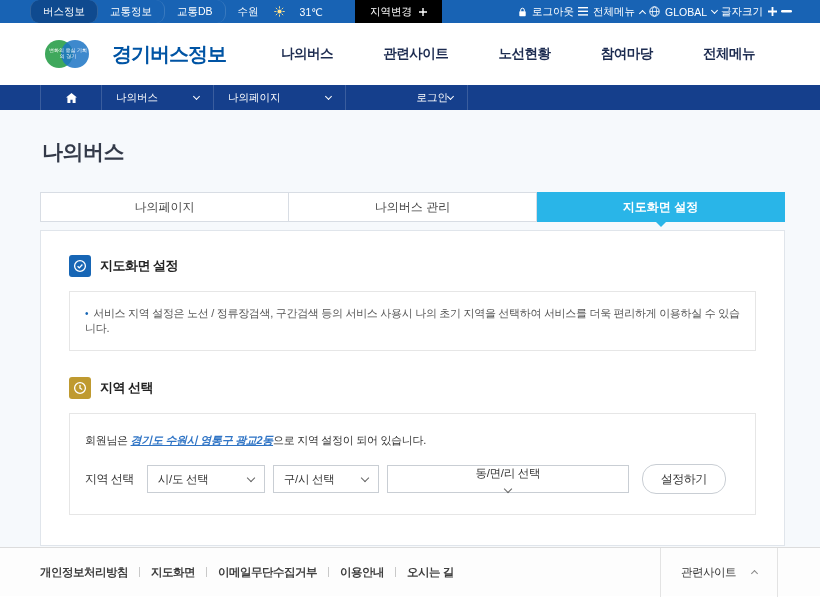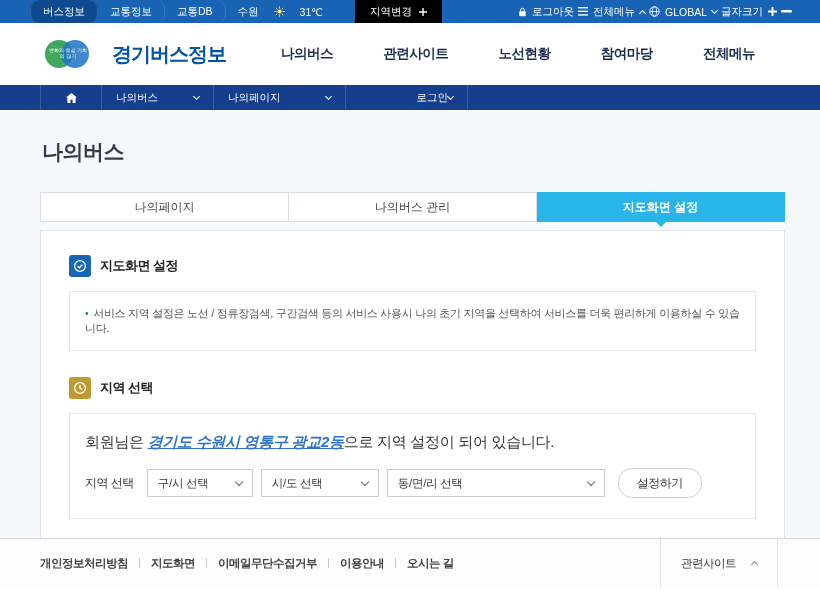--- a/index.html
+++ b/index.html
@@ -61,34 +61,34 @@
     letter-spacing:-0.5px; }
   .sec-head.second { margin-top:26px; }
   .sec-icon { width:22px; height:22px; border-radius:3px; display:flex; align-items:center;
     justify-content:center; flex:none; }
   .sec-icon.blue { background:#1766b5; }
   .sec-icon.gold { background:#bf9a30; }
   .notice-box { margin-top:14px; border:1px solid #e6e6e6; padding:14px 15px; font-size:11px;
     color:#555; letter-spacing:-0.3px; }
   .bullet { color:#1766b5; margin-right:5px; font-size:10px; }
   .region-box { margin-top:14px; border:1px solid #e6e6e6; padding:19px 15px 20px; }
-  .member-line { font-size:15px; color:#333; letter-spacing:-0.3px; }
+  .member-line { font-size:11px; color:#333; letter-spacing:-0.3px; }
   .region-link { color:#2f74c5; font-style:italic; text-decoration:underline; font-weight:bold; cursor:pointer; }
   .form-row { margin-top:16px; display:flex; align-items:center; }
   .form-label { font-size:12px; color:#333; margin-right:13px; letter-spacing:-0.5px; }
   .sel { height:28px; border:1px solid #c9ced4; background:#fff; display:flex; align-items:center;
     justify-content:space-between; padding:0 10px; font-size:11.5px; color:#333; margin-right:8px;
     cursor:pointer; letter-spacing:-0.3px; }
   .sel .chev { color:#666; width:6px; height:6px; margin-top:-2px; }
-  .w1 { width:118px; } .w2 { width:106px; } .w3 { width:218px; }
+  .w1 { width:118px; } .w2 { width:106px; } .w3 { width:242px;flex-direction:column; }
   .submit-btn { height:30px; padding:0 18px; margin-left:5px; background:#fff; border:1px solid #c9ced4;
     border-radius:14px; font-size:12px; color:#333; cursor:pointer; letter-spacing:-0.5px;
     font-family:inherit; }
   
-  .footer { position:absolute; left:0; right:0; bottom:12px; height:49px; border-top:1px solid #dcdcdc;
+  .footer { position:absolute; left:0; right:0; bottom:3px; height:49px; border-top:1px solid #dcdcdc;
     background:#fdfdfd; display:flex; align-items:center; justify-content:space-between;
     padding-left:40px; }
   .f-links { display:flex; align-items:center; gap:11px; }
   .f-link { font-size:11.5px; color:#3e3e3e; font-weight:bold; letter-spacing:-0.5px; cursor:pointer; }
   .f-div { width:1px; height:10px; background:#c9c9c9; }
   .f-related { height:49px; width:118px; border-left:1px solid #e3e3e3; border-right:1px solid #e3e3e3;
     display:flex; align-items:center; justify-content:center; gap:16px; font-size:11.5px; color:#333;
     margin-right:42px; cursor:pointer; letter-spacing:-0.5px; }
   .f-related .chev { color:#888; }
   svg { display:block; }
@@ -258,26 +258,26 @@
       </span>
       <span>지역 선택</span>
     </div>
 
     <div class="region-box">
       <div class="member-line">
         <span>회원님은 </span><span class="region-link">경기도 수원시 영통구 광교2동</span><span>으로 지역 설정이 되어 있습니다.</span>
       </div>
       <div class="form-row">
         <span class="form-label">지역 선택</span>
+        <div class="sel w1">
+          <span>시/도 선택</span>
+          <span class="chev"></span>
+        </div>
         <div class="sel w2">
           <span>구/시 선택</span>
-          <span class="chev"></span>
-        </div>
-        <div class="sel w1">
-          <span>시/도 선택</span>
           <span class="chev"></span>
         </div>
         <div class="sel w3">
           <span>동/면/리 선택</span>
           <span class="chev"></span>
         </div>
         <button class="submit-btn">설정하기</button>
       </div>
     </div>
   </div>

